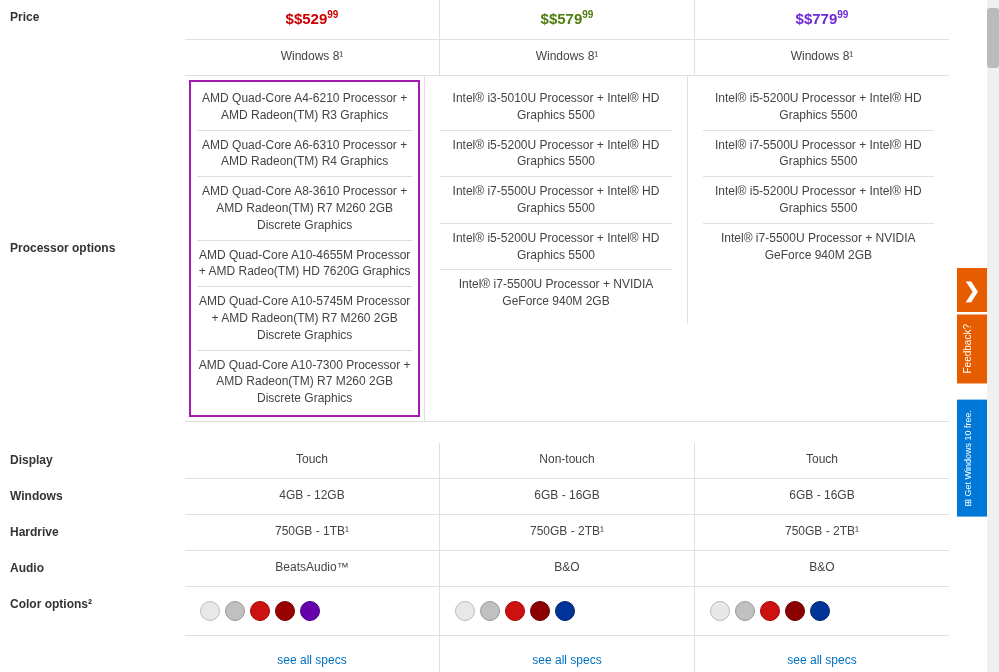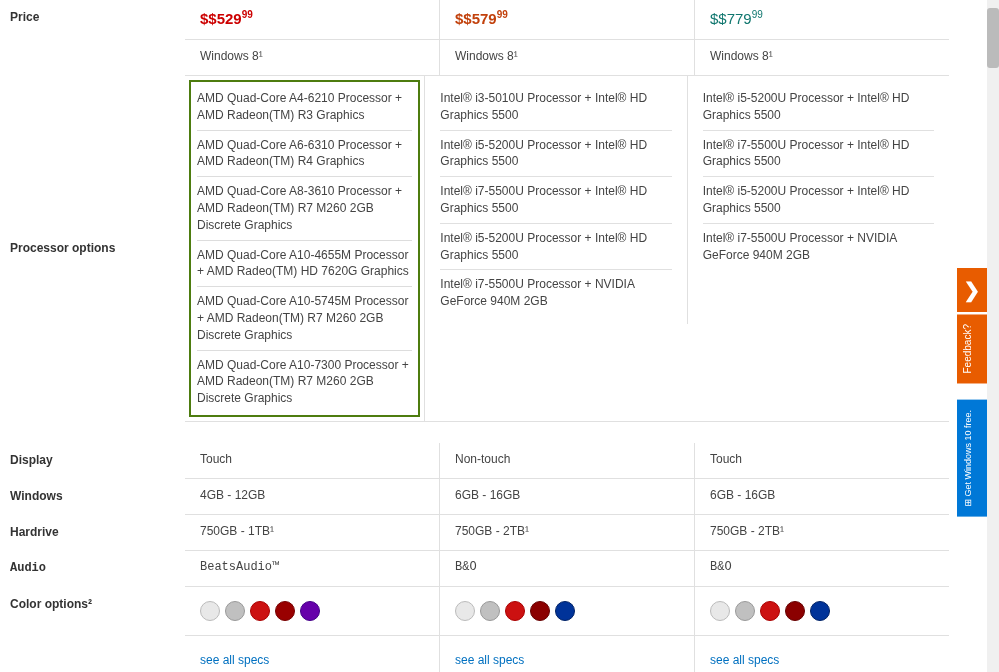--- a/index.html
+++ b/index.html
@@ -46,20 +46,21 @@
       display: flex;
       align-items: center;
     }
     .data-cell {
       flex: 1;
       padding: 8px 15px;
       border-right: 1px solid #e0e0e0;
       font-size: 12px;
       color: #444;
       line-height: 1.4;
+      text-align: center;
     }
     .data-cell:last-child {
       border-right: none;
     }
     .processor-options-row .data-cell:first-child {
       padding: 0;
     }
   </style>
 </head>
 <body>
@@ -85,24 +86,24 @@
 
   <div class="content-area">
 
     <div class="table-row" style="min-height:40px;">
       <div class="label-cell" style="align-items:flex-start; ">
         <span>Price</span>
       </div>
       <div class="data-cell" style="font-size:15px; font-weight:bold; color:#cc0000;">
         <span>$</span><span style="font-size:15px;">$529</span><sup style="font-size:10px;">99</sup>
       </div>
-      <div class="data-cell" style="font-size:15px; font-weight:bold; color:#c2410c;">
+      <div class="data-cell" style="font-size:15px; font-weight:bold; color:#4d7c0f;">
         <span>$</span><span>$579</span><sup style="font-size:10px;">99</sup>
       </div>
-      <div class="data-cell" style="font-size:15px; font-weight:normal; color:#0f766e;">
+      <div class="data-cell" style="font-size:15px; font-weight:bold; color:#6d28d9;">
         <span>$</span><span>$779</span><sup style="font-size:10px;">99</sup>
       </div>
     </div>
 
     <div class="table-row" style="min-height:36px;">
       <div class="data-cell">
         <span>Windows 8¹</span>
       </div>
       <div class="data-cell">
         <span>Windows 8¹</span>
@@ -111,21 +112,21 @@
         <span>Windows 8¹</span>
       </div>
     </div>
 
     <div class="table-row processor-options-row" style="align-items:flex-start;">
       <div class="label-cell" style="top:50%; transform:translateY(-50%);">
         <span>Processor options</span>
       </div>
 
       <div class="data-cell" style="padding:4px;">
-        <div style="border:2px solid #4d7c0f; padding:2px 6px;">
+        <div style="border:2px solid #a21caf; padding:2px 6px;">
           <div style="padding:6px 0; border-bottom:1px solid #ddd; font-size:12px; line-height:1.4;">AMD Quad-Core A4-6210 Processor + AMD Radeon(TM) R3 Graphics</div>
           <div style="padding:6px 0; border-bottom:1px solid #ddd; font-size:12px; line-height:1.4;">AMD Quad-Core A6-6310 Processor + AMD Radeon(TM) R4 Graphics</div>
           <div style="padding:6px 0; border-bottom:1px solid #ddd; font-size:12px; line-height:1.4;">AMD Quad-Core A8-3610 Processor + AMD Radeon(TM) R7 M260 2GB Discrete Graphics</div>
           <div style="padding:6px 0; border-bottom:1px solid #ddd; font-size:12px; line-height:1.4;">AMD Quad-Core A10-4655M Processor + AMD Radeo(TM) HD 7620G Graphics</div>
           <div style="padding:6px 0; border-bottom:1px solid #ddd; font-size:12px; line-height:1.4;">AMD Quad-Core A10-5745M Processor + AMD Radeon(TM) R7 M260 2GB Discrete Graphics</div>
           <div style="padding:6px 0; font-size:12px; line-height:1.4;">AMD Quad-Core A10-7300 Processor + AMD Radeon(TM) R7 M260 2GB Discrete Graphics</div>
         </div>
       </div>
 
       <div class="data-cell">
@@ -182,21 +183,21 @@
         <span>750GB - 1TB¹</span>
       </div>
       <div class="data-cell">
         <span>750GB - 2TB¹</span>
       </div>
       <div class="data-cell">
         <span>750GB - 2TB¹</span>
       </div>
     </div>
 
-    <div class="table-row" style="min-height:36px;font-family:Liberation Mono, monospace;">
+    <div class="table-row" style="min-height:36px;">
       <div class="label-cell">
         <span>Audio</span>
       </div>
       <div class="data-cell">
         <span>BeatsAudio™</span>
       </div>
       <div class="data-cell">
         <span>B&amp;O</span>
       </div>
       <div class="data-cell">

